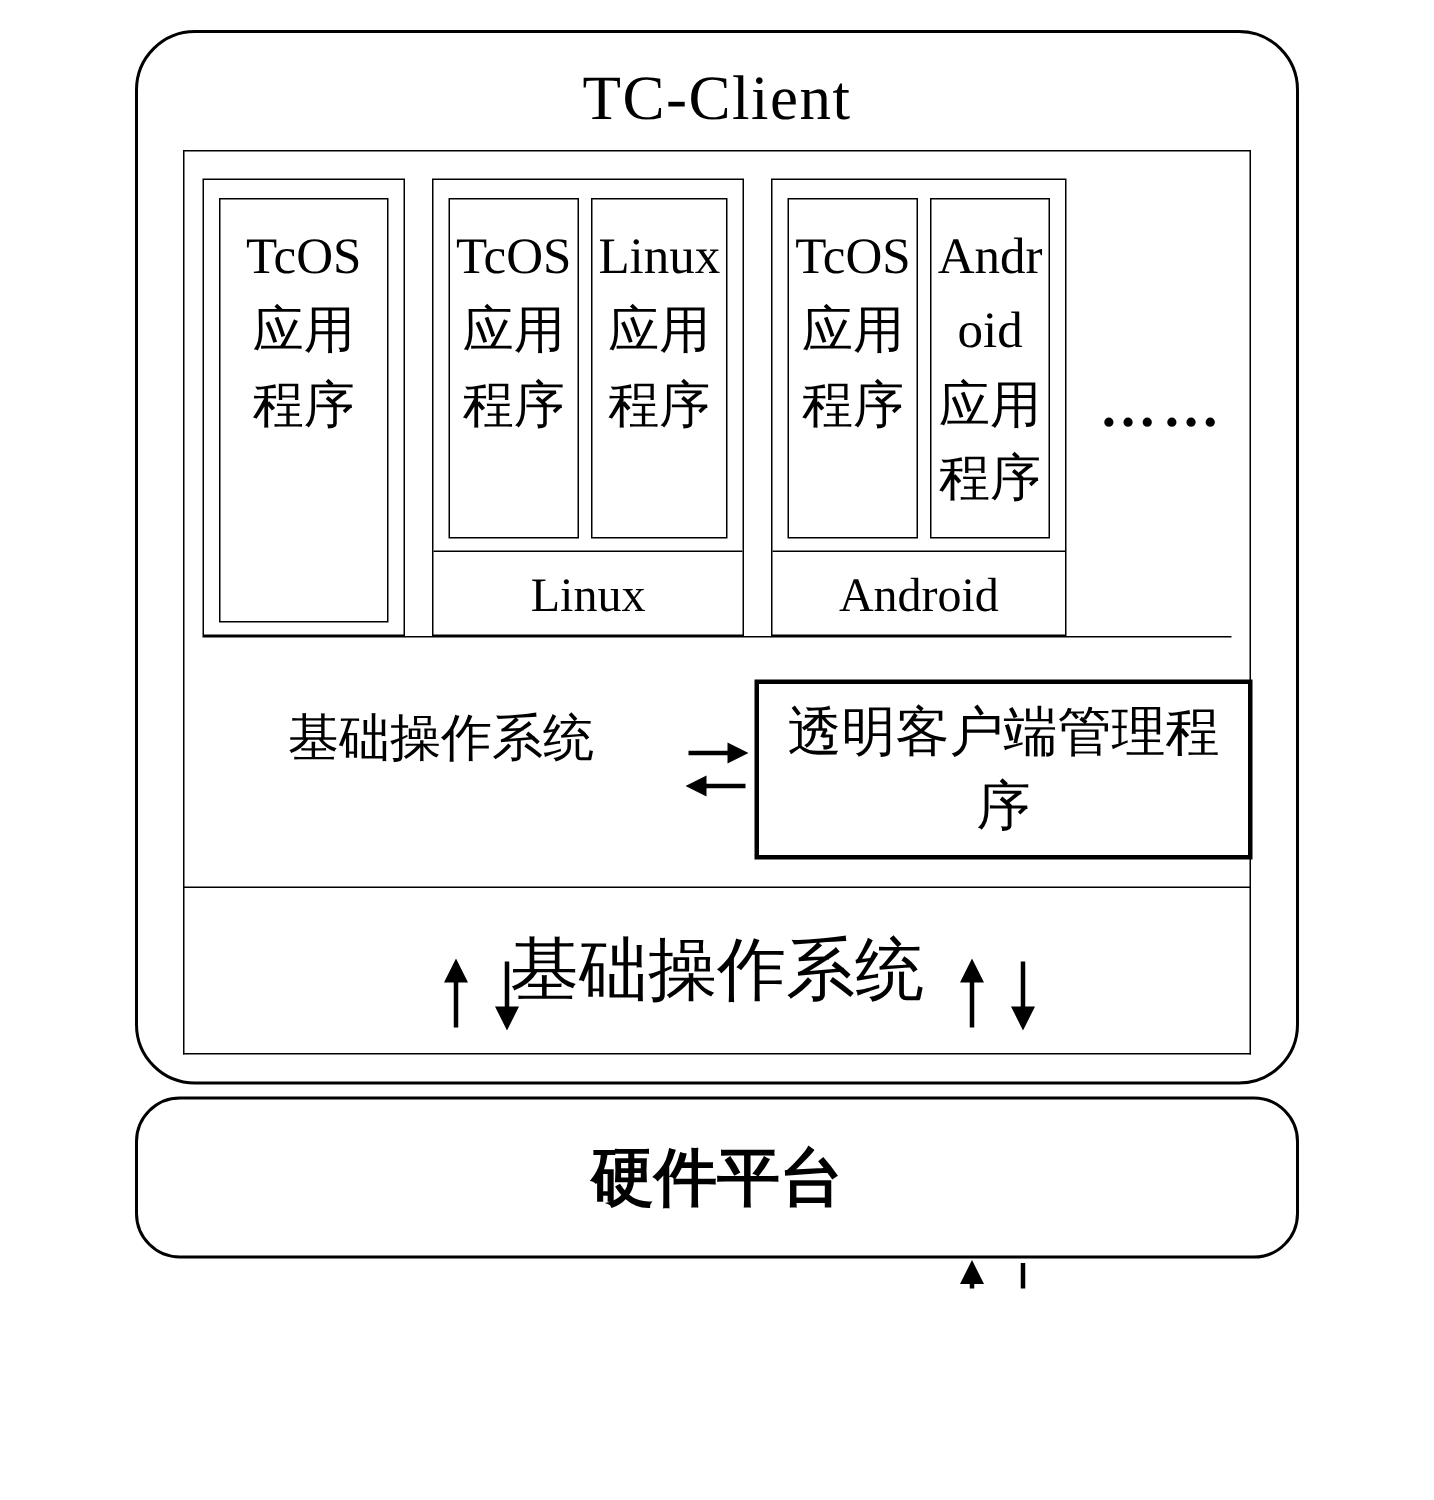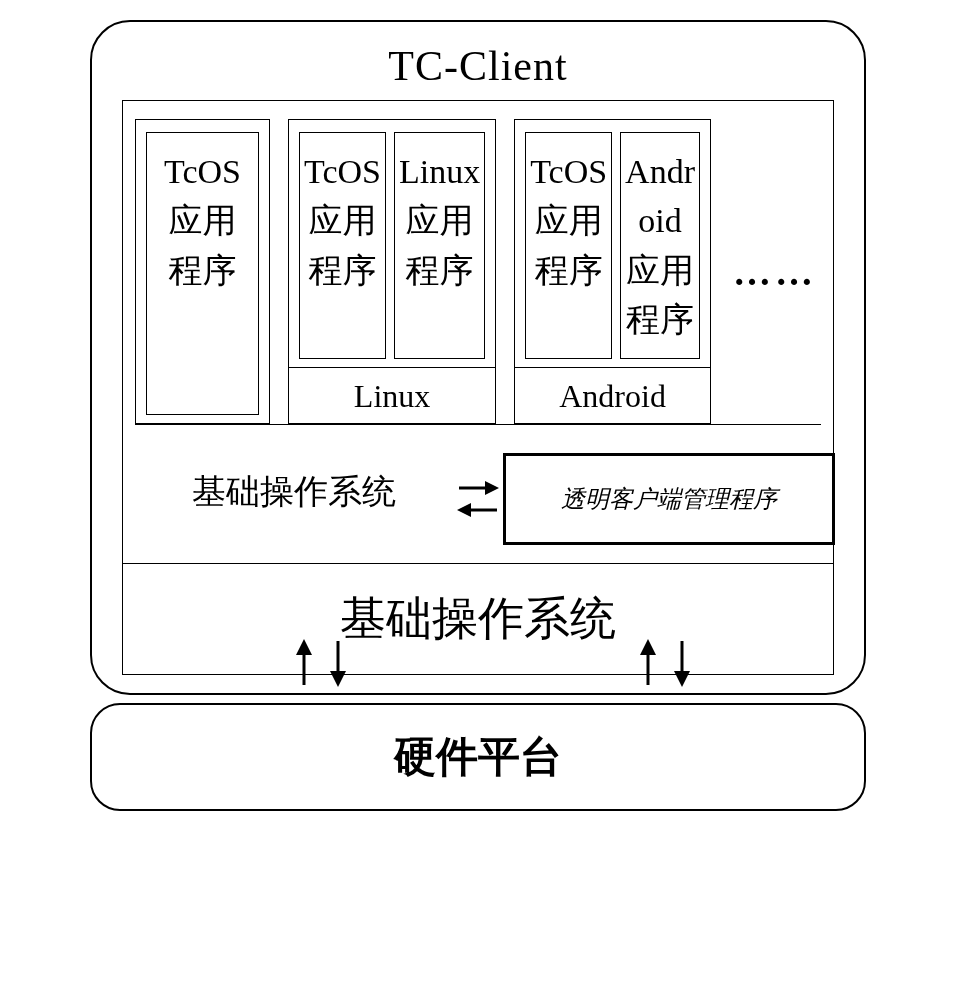--- a/index.html
+++ b/index.html
@@ -91,24 +91,23 @@
 .virt-label {
   flex: 1;
   text-align: center;
   font-size: 34px;
   padding: 16px 0;
 }
 .mgmt-box {
   flex: 1;
   border: 3px solid #000;
   text-align: center;
-  font-size: 24px;
-  padding: 27px 4px;
+  font-size: 36px;
+  padding: 8px 4px;
   margin-right: -14px;
-  font-style: italic;
 }
 .arrow-pair-h {
   display: flex;
   flex-direction: column;
   gap: 2px;
   justify-content: center;
   padding: 0 4px;
 }
 .base-os {
   border: 1px solid #000;

